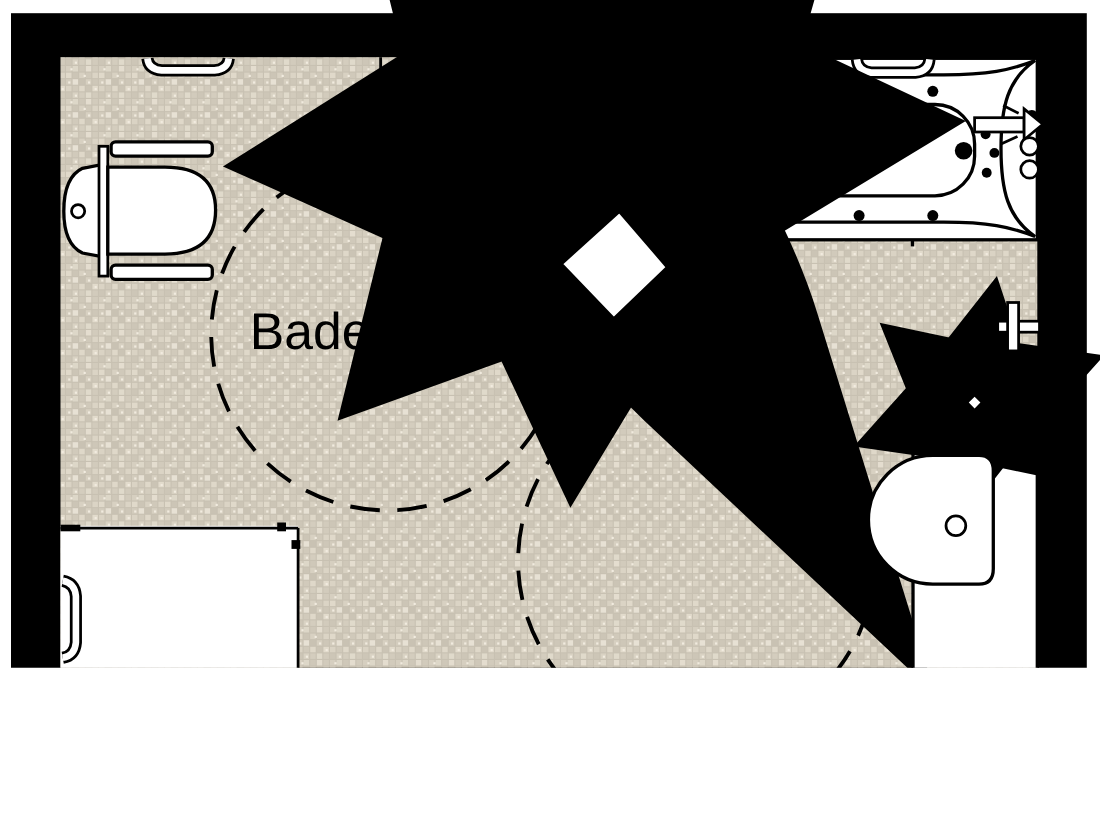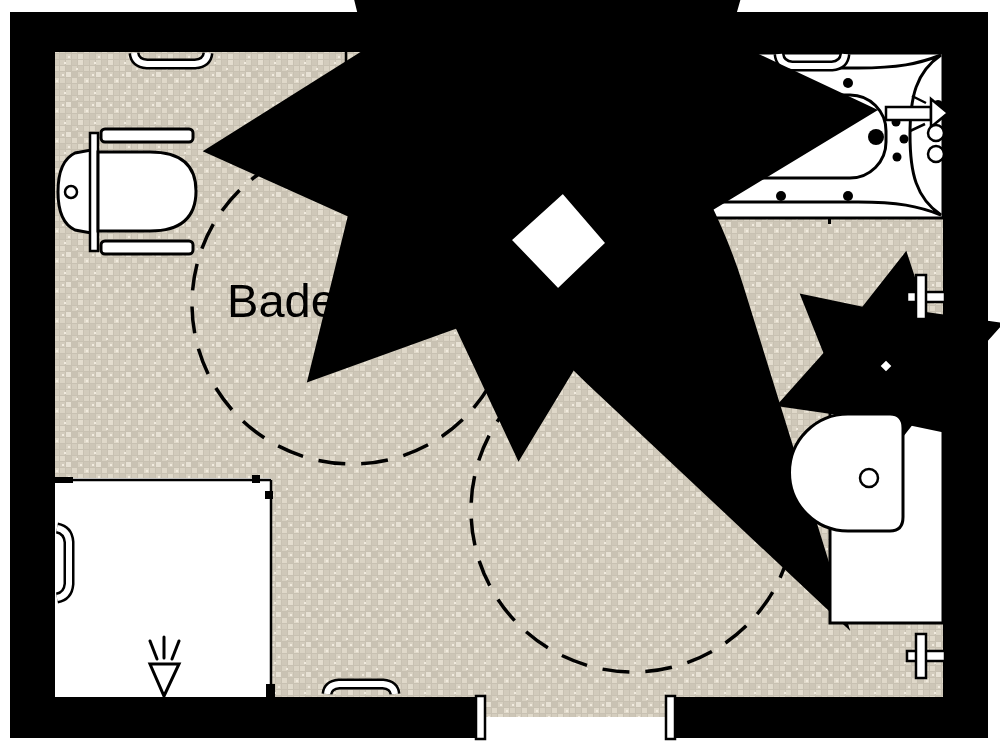--- a/index.html
+++ b/index.html
@@ -1,16 +1,16 @@
 <!DOCTYPE html>
 <html style="--background: #ffffff; --wall: #000000; --line: #000000; --fixture-fill: #ffffff; --floor-tile-base: #c8c1b2;"><head>
 <meta charset="utf-8">
 <style>
   html,body{margin:0;padding:0;background:#fff;}
-  .stage{position:relative;width:1000px;height:751px;background:var(--background,#fff);font-family:"Liberation Sans",sans-serif;}
+  .stage{position:relative;width:1000px;height:607px;background:var(--background,#fff);font-family:"Liberation Sans",sans-serif;}
   svg{display:block;}
   .wall{fill:var(--wall,#000);}
   .floor{fill:url(#tiles);}
   .fx{fill:var(--fixture-fill,#fff);stroke:var(--line,#000);stroke-width:3;}
   .fx25{fill:var(--fixture-fill,#fff);stroke:var(--line,#000);stroke-width:2.5;}
   .ln{fill:none;stroke:var(--line,#000);stroke-width:3;stroke-linecap:round;}
   .ln25{fill:none;stroke:var(--line,#000);stroke-width:2.5;}
   .dot{fill:var(--line,#000);stroke:none;}
   .dash{fill:none;stroke:var(--line,#000);stroke-width:3.5;stroke-dasharray:27 16;}
   .tube-o{fill:none;stroke:var(--line,#000);stroke-width:11;stroke-linecap:butt;}

